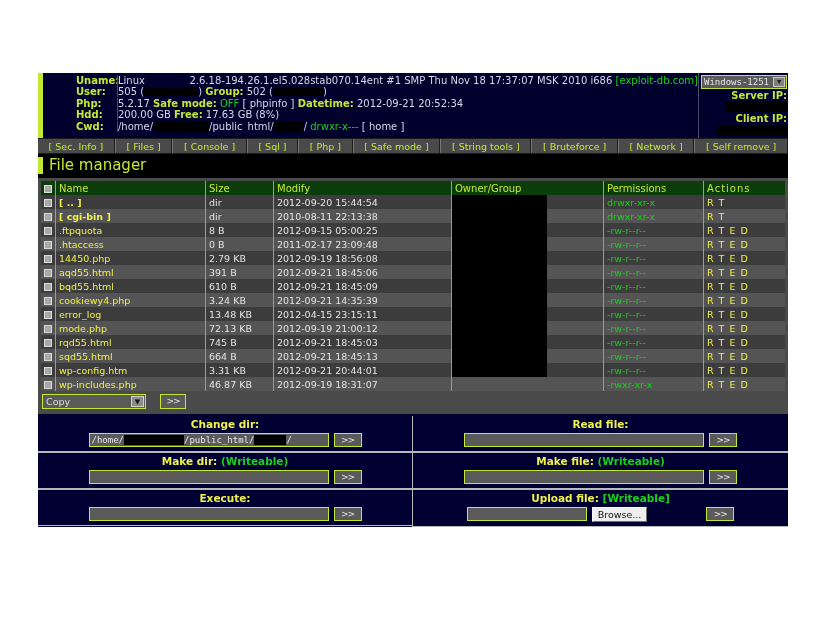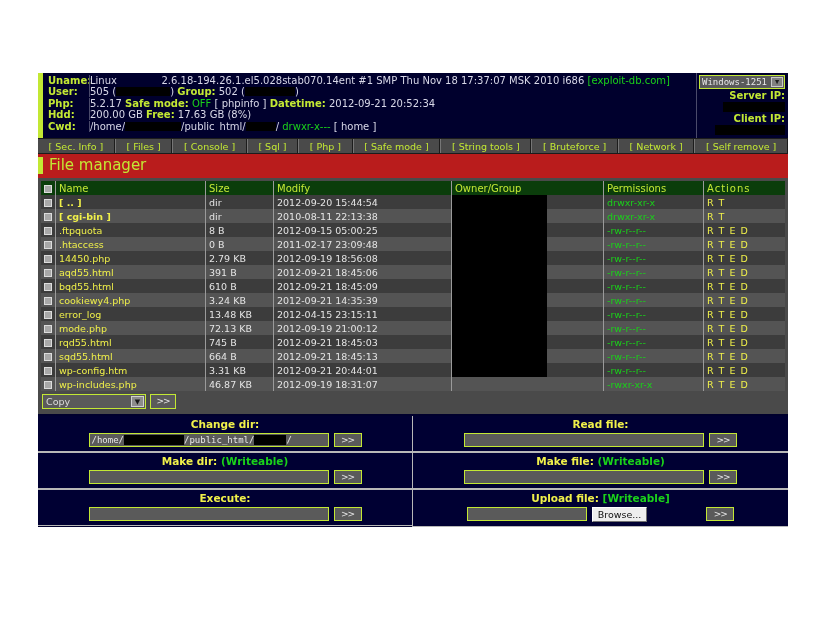--- a/index.html
+++ b/index.html
@@ -16,21 +16,21 @@
     width: 750px;
     background: #00003a;
   }
 
   
   .hdr-wrap {
     display: flex;
     background: #00002d;
     border-left: 5px solid #c3e834;
   }
-  .hdr-left { flex: 1 1 auto; padding: 2px 0 2px 3px; }
+  .hdr-left { flex: 1 1 auto; padding: 2px 0 2px 3px; margin-left: 28px; }
   .hdr-row { display: flex; height: 11.4px; align-items: flex-start; }
   .hdr-key {
     width: 43px;
     flex: 0 0 43px;
     color: #c3e834;
     font-weight: bold;
     font-size: 10px;
     line-height: 11px;
     padding-left: 2px;
   }
@@ -112,21 +112,21 @@
     line-height: 15px;
     border-right: 1px solid #1c1c1c;
     border-left: 1px solid #767676;
     white-space: nowrap;
     overflow: hidden;
   }
   .menu-item:first-child { border-left: none; }
 
   
   .title-bar {
-    background: #b91c1c;
+    background: #000000;
     padding: 3px 0 4px 0;
     display: flex;
     align-items: flex-start;
   }
   .title-bar .bar {
     width: 5px; height: 17px; background: #c3e834;
     flex: 0 0 5px;
   }
   .title-bar .txt {
     color: #c3e834;
@@ -180,21 +180,21 @@
   .c-own  { width: 152px; padding: 0 !important; }
   .own-blk { background: #000; height: 14px; width: 95px; }
   .c-perm { width: 100px; color: #1ad11a; font-family: "DejaVu Sans", sans-serif; }
   .c-perm.exe { color: #1ad11a; }
   .c-act  { color: #f0f04a; letter-spacing: 1px; border-right: none !important; }
 
   .act-bar {
     display: flex;
     align-items: center;
     padding: 3px 1px 2px 1px;
-    gap: 4px;
+    gap: 14px;
     background: #4a4a4a;
   }
   .op-select {
     position: relative;
     width: 104px; height: 15px;
     background: #5a5a5a;
     border: 1px solid #c3e834;
     color: #dcdcdc;
     font-size: 9.5px;
     line-height: 13px;

